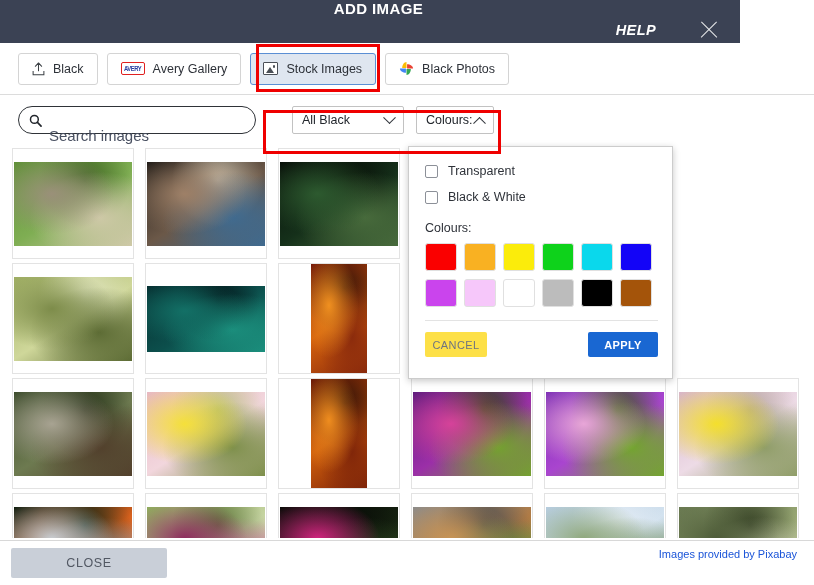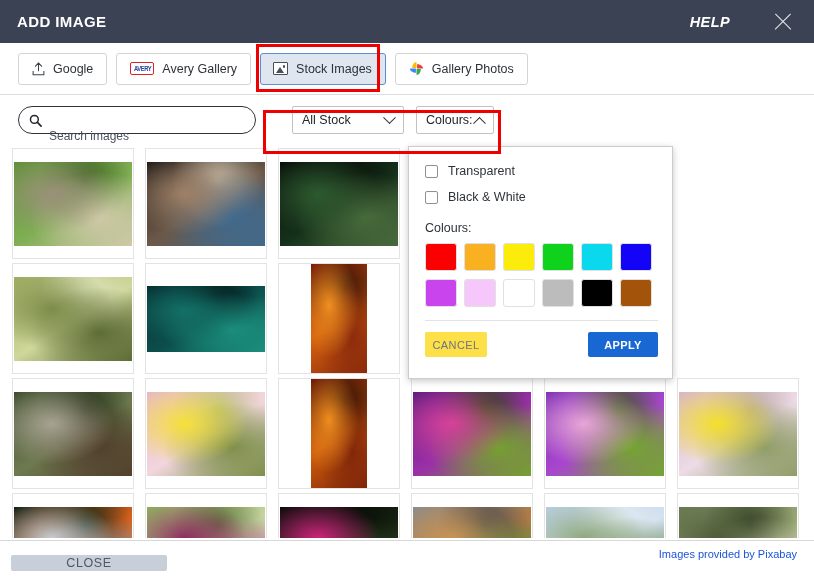--- a/index.html
+++ b/index.html
@@ -12,23 +12,23 @@
   .app {
     position: relative;
     width: 814px; height: 585px;
     background: #ffffff;
     overflow: hidden;
   }
 
   
   .header {
     position: absolute; left: 0; top: 0;
-    width: 814px; height: 43px;
+    width: 740px; height: 43px;
     background: #3b4254;
-    display: flex; align-items: center;
+    display: flex; align-items: center; flex-direction: column;
   }
   .header-title {
     color: #ffffff;
     font-size: 15px;
     font-weight: bold;
     letter-spacing: 0.4px;
     margin-left: 17px;
   }
   .header-right {
     margin-left: auto;
@@ -142,21 +142,21 @@
     width: 238px; height: 28px;
     border: 1px solid #2f3338;
     border-radius: 14px;
     display: flex; align-items: center;
     padding-left: 10px;
     background: #ffffff;
   }
   .search-icon { width: 13px; height: 13px; flex: none; }
   .search-input {
     border: none; outline: none;
-    font-size: 12px;
+    font-size: 15px;
     color: #3b4254;
     margin-left: 7px;
     width: 180px;
     background: transparent;
     font-family: "Liberation Sans", sans-serif;
     margin-top: 31px;
   }
   .search-input::placeholder { color: #4a5162; }
 
   .select {
@@ -296,21 +296,21 @@
 
   
   .footer {
     position: absolute; left: 0; bottom: 0;
     width: 814px; height: 45px;
     background: #ffffff;
     border-top: 1px solid #d8d8d8;
     display: flex; align-items: center;
   }
   .btn-close {
-    width: 156px; height: 16px;
+    width: 156px; height: 30px;
     margin-left: 11px;
     background: #c9cfd8;
     color: #525863;
     border: none; border-radius: 2px;
     font-size: 12.5px; letter-spacing: 0.6px;
     cursor: pointer;
     font-family: "Liberation Sans", sans-serif;
   }
   .attribution {
     margin-left: auto; margin-right: 17px;
@@ -333,21 +333,21 @@
     </div>
   </div>
 
   <div class="tabbar">
 
     <div class="tab">
       <svg class="icon-upload" viewBox="0 0 14 15">
         <path d="M7 1 L3.6 4.6 M7 1 L10.4 4.6 M7 1 L7 9.4" stroke="#3b4045" stroke-width="1.1" fill="none" stroke-linecap="round"></path>
         <path d="M1.2 9.6 L1.2 13.6 L12.8 13.6 L12.8 9.6" stroke="#3b4045" stroke-width="1.1" fill="none"></path>
       </svg>
-      <span class="tab-label">Google</span>
+      <span class="tab-label">Black</span>
     </div>
 
     <div class="tab">
       <span class="icon-avery">
           <span>AVERY</span>
         </span>
       <span class="tab-label">Avery Gallery</span>
     </div>
 
     <div class="tab active">
@@ -355,35 +355,35 @@
       <span class="tab-label">Stock Images</span>
     </div>
 
     <div class="tab">
       <svg class="icon-gphotos" viewBox="0 0 16 16">
         <path d="M8 1 C8 1 8 7 8 7.4 L3.4 7.4 C3.4 4 5.4 1 8 1 Z" fill="#fbbc05"></path>
         <path d="M15 8 C15 8 9 8 8.6 8 L8.6 3.4 C12 3.4 15 5.4 15 8 Z" fill="#ea4335"></path>
         <path d="M8 15 C8 15 8 9 8 8.6 L12.6 8.6 C12.6 12 10.6 15 8 15 Z" fill="#34a853"></path>
         <path d="M1 8 C1 8 7 8 7.4 8 L7.4 12.6 C4 12.6 1 10.6 1 8 Z" fill="#4285f4"></path>
       </svg>
-      <span class="tab-label">Gallery Photos</span>
+      <span class="tab-label">Black Photos</span>
     </div>
   </div>
 
   <div class="filterbar">
     <div class="search-box">
       <svg class="search-icon" viewBox="0 0 14 14">
         <circle cx="5.8" cy="5.8" r="4.2" stroke="#22262c" stroke-width="1.6" fill="none"></circle>
         <line x1="9.1" y1="9.1" x2="13" y2="13" stroke="#22262c" stroke-width="1.8" stroke-linecap="round"></line>
       </svg>
       <input class="search-input" type="text" placeholder="Search images" style="">
     </div>
 
     <div class="select" id="select-all-images">
-      <span>All Stock</span>
+      <span>All Black</span>
       <span class="caret"></span>
     </div>
 
     <div class="select" id="select-colours">
       <span>Colours:</span>
       <span class="caret up"></span>
     </div>
   </div>
 
   <div class="grid">

